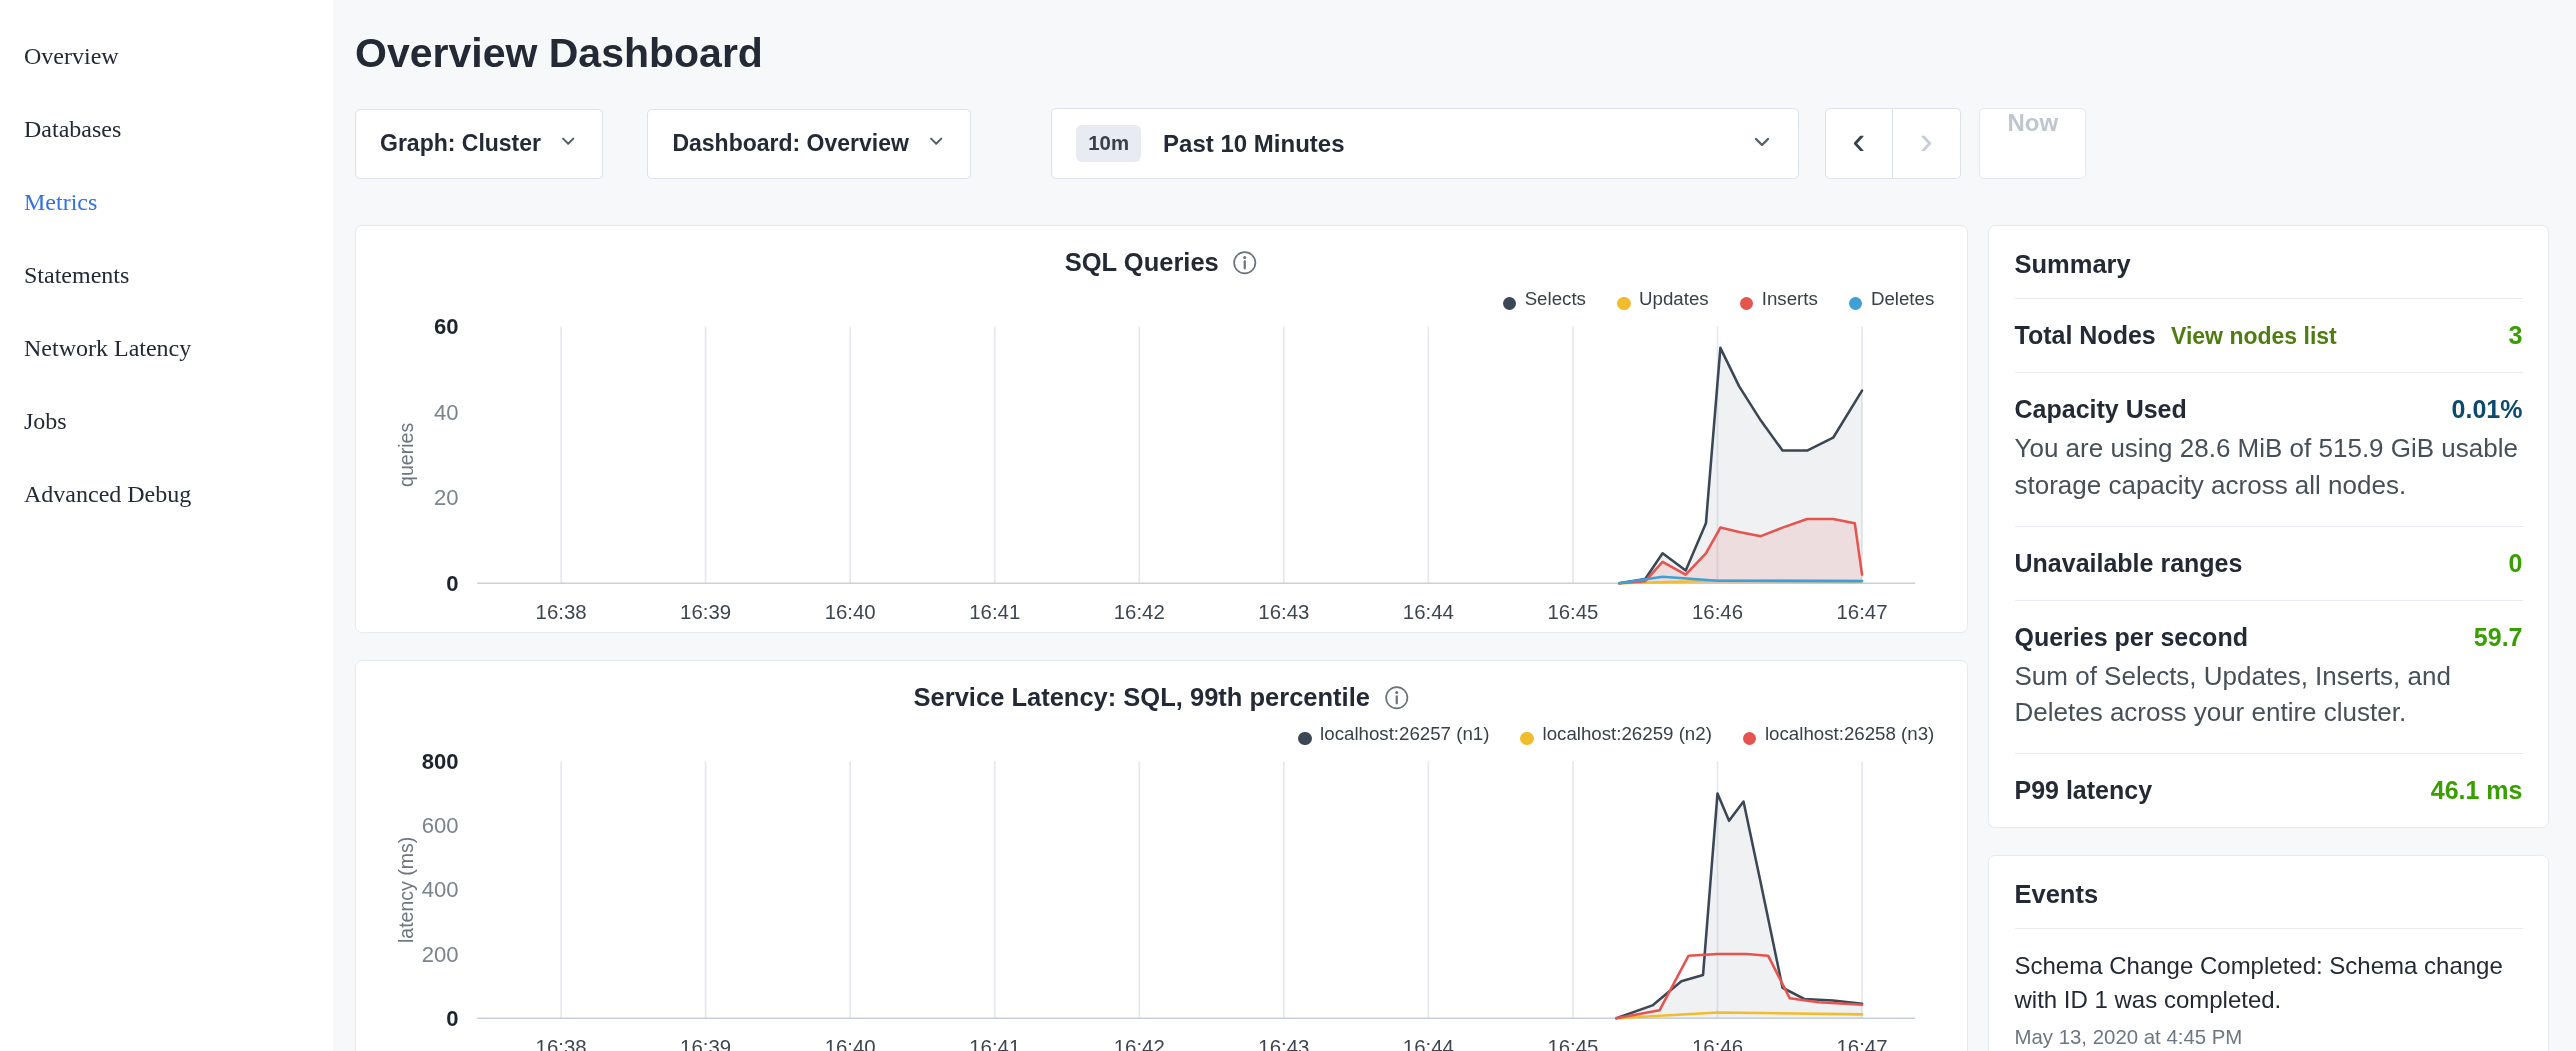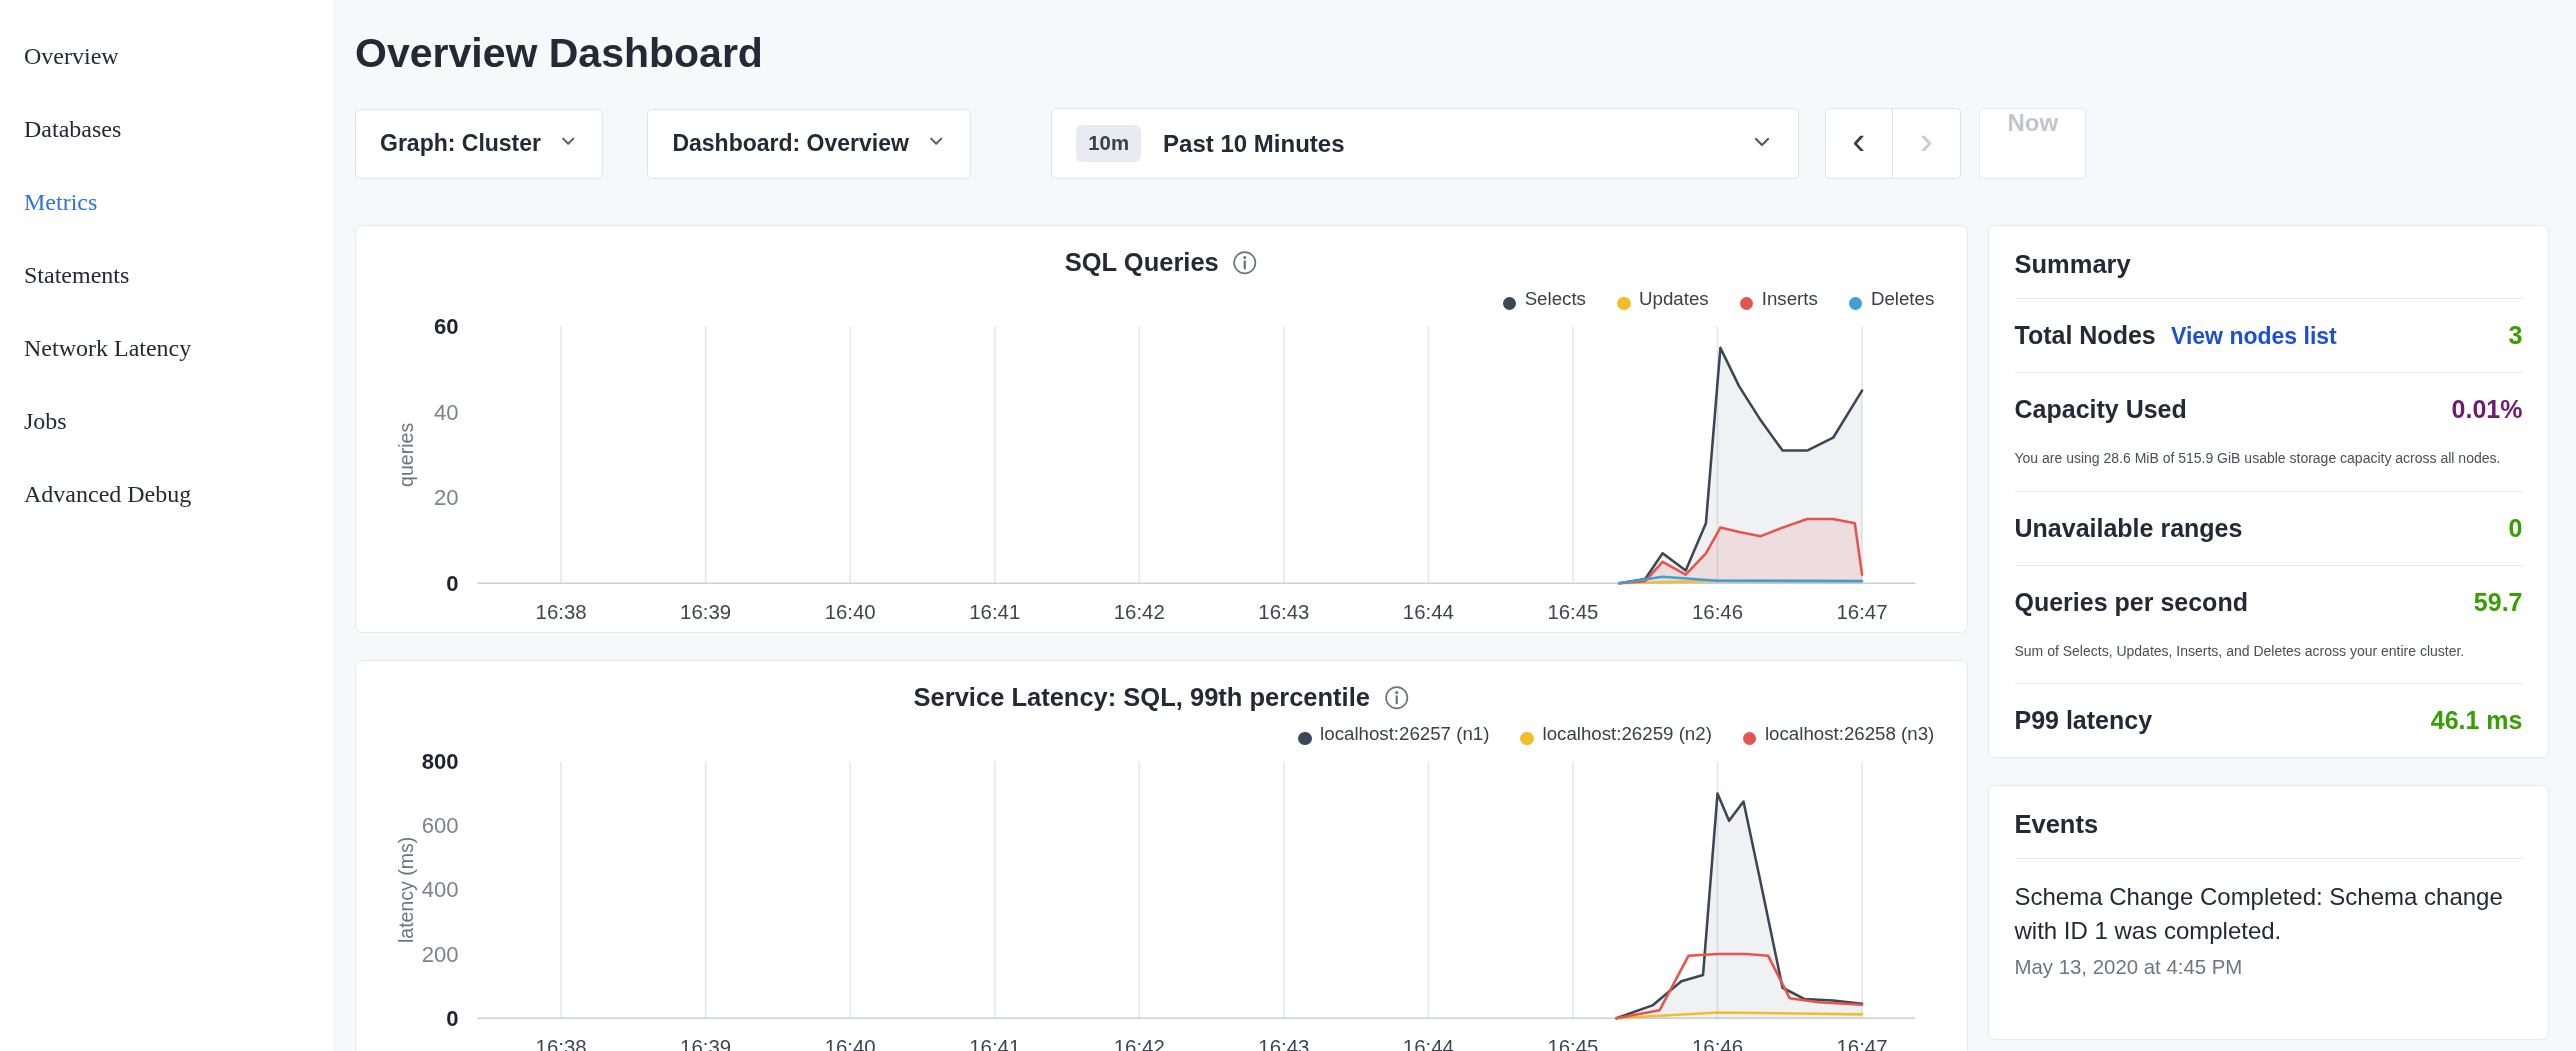--- a/index.html
+++ b/index.html
@@ -66,21 +66,21 @@
   .right-col { width:561px; flex:none; display:flex; flex-direction:column; gap:27px; }
   .summary-card, .events-card { padding:0 25.5px; }
   .events-card { min-height:255px; }
   .panel-title { font-size:25.5px; font-weight:700; padding:24px 0 18.7px; border-bottom:1.7px solid #e8ecf2; }
   .srow { border-bottom:1.7px solid #e8ecf2; padding:22px 0; }
   .srow:last-child { border-bottom:none; }
   .srow-main { display:flex; align-items:baseline; }
   .srow-label { font-size:25px; font-weight:700; color:#242a35; }
   .srow-link { font-size:23px; font-weight:700; margin-left:15.3px; cursor:pointer; }
   .srow-value { margin-left:auto; font-size:25px; font-weight:700; }
-  .srow-sub { font-size:14px; color:#475059; line-height:1.42; margin-top:25px; }
+  .srow-sub { font-size:26px; color:#475059; line-height:1.42; margin-top:6px; }
   .event-text { font-size:24px; line-height:1.42; padding-top:20.4px; color:#242a35; }
   .event-time { font-size:20.4px; color:#6e7680; padding:8.5px 0 20.4px; }
 </style>
 </head>
 <body>
 
 <div class="app">
 
   <nav class="sidebar">
     <div class="nav-item">Overview</div>
@@ -270,29 +270,29 @@
       </div>
 
       <aside class="right-col">
 
         <section class="card summary-card">
           <div class="panel-title">Summary</div>
 
           <div class="srow">
             <div class="srow-main">
               <span class="srow-label">Total Nodes</span>
-              <span class="srow-link" style="color: #1d4ed8;">View nodes list</span>
+              <span class="srow-link" style="color: #4d7c0f;">View nodes list</span>
               <span class="srow-value" style="color: rgb(55, 160, 0);">3</span>
             </div>
           </div>
 
           <div class="srow">
             <div class="srow-main">
               <span class="srow-label">Capacity Used</span>
-              <span class="srow-value" style="color: #701a75;">0.01%</span>
+              <span class="srow-value" style="color: #0c4a6e;">0.01%</span>
             </div>
             <div class="srow-sub">You are using 28.6 MiB of 515.9 GiB usable storage capacity across all nodes.</div>
           </div>
 
           <div class="srow">
             <div class="srow-main">
               <span class="srow-label">Unavailable ranges</span>
               <span class="srow-value" style="color: rgb(55, 160, 0);">0</span>
             </div>
           </div>

